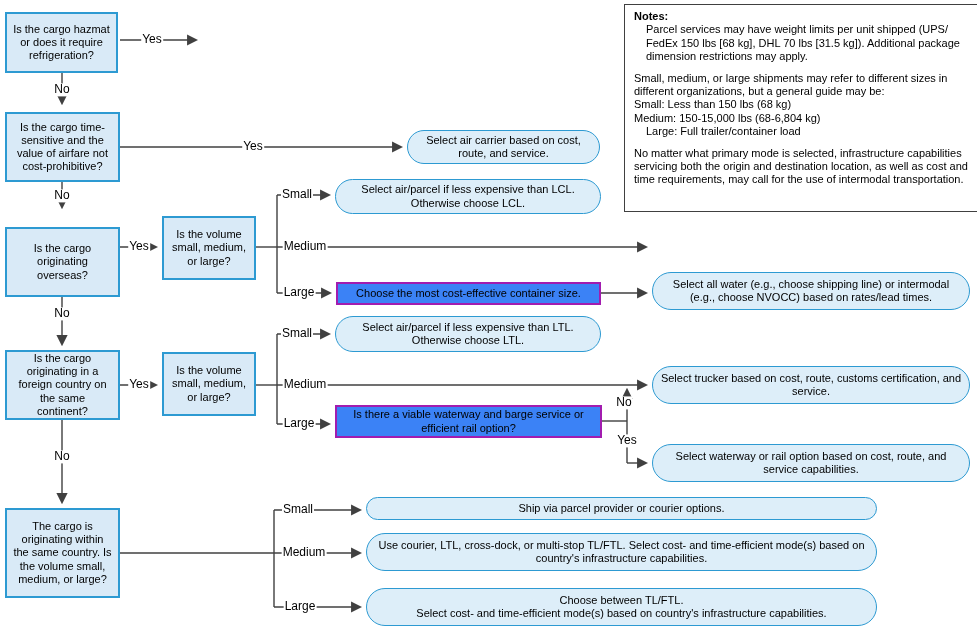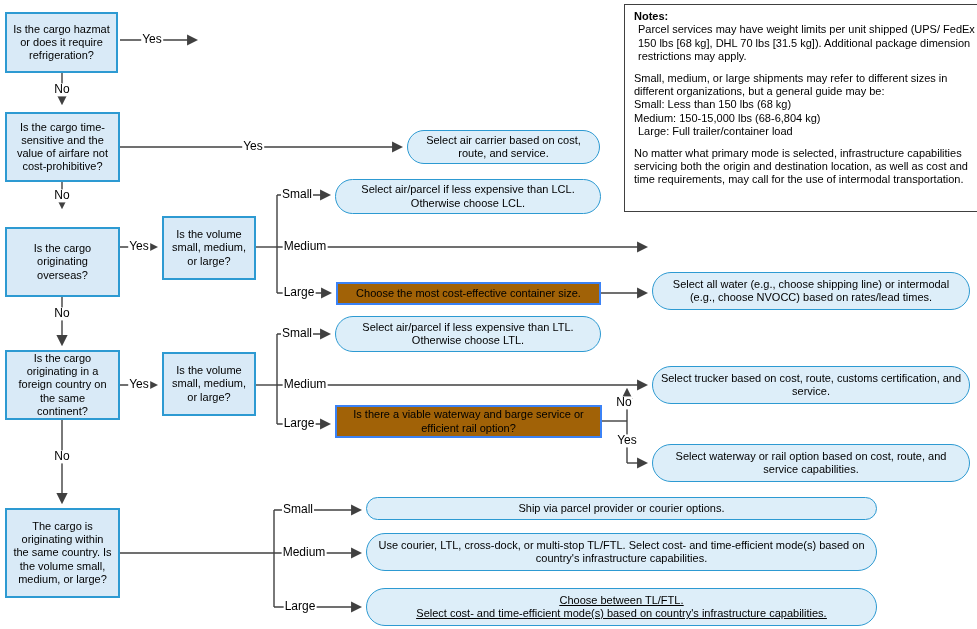--- a/index.html
+++ b/index.html
@@ -27,29 +27,29 @@
     text-align: center;
     font-size: 11px;
     line-height: 1.2;
     padding: 2px 6px;
   }
   .qbox {
     background: #d9eaf7;
     border: 2px solid #2d9ad2;
   }
   .rectnode {
-    background: #a16207;
-    border: 2px solid #3b82f6;
+    background: #3b82f6;
+    border: 2px solid #a21caf;
   }
   .stadium {
     background: #ddeef9;
     border: 1.5px solid #2d9ad2;
     border-radius: 999px;
   }
-  .stack { display: block; text-decoration: underline; }
+  .stack { display: block; }
   .lbl {
     position: absolute;
     z-index: 3;
     transform: translate(-50%, -50%);
     background: #ffffff;
     padding: 0 1px;
     font-size: 12px;
     line-height: 1.1;
     white-space: nowrap;
   }
@@ -58,21 +58,21 @@
     z-index: 2;
     left: 624px; top: 4px;
     width: 361px; height: 208px;
     background: #ffffff;
     border: 1px solid #404040;
     padding: 5px 9px;
     font-size: 11px;
     line-height: 1.22;
   }
   .notes .title { font-weight: bold; }
-  .notes p { margin: 0 0 8px 4px; }
+  .notes p { margin: 0 0 8px 12px; }
   .notes p.tight { margin: 0; }
   .notes p.last { margin: 0; }
 </style>
 </head>
 <body>
 
 <div class="canvas">
 
   <svg class="wires" width="977" height="629">
     <defs>

